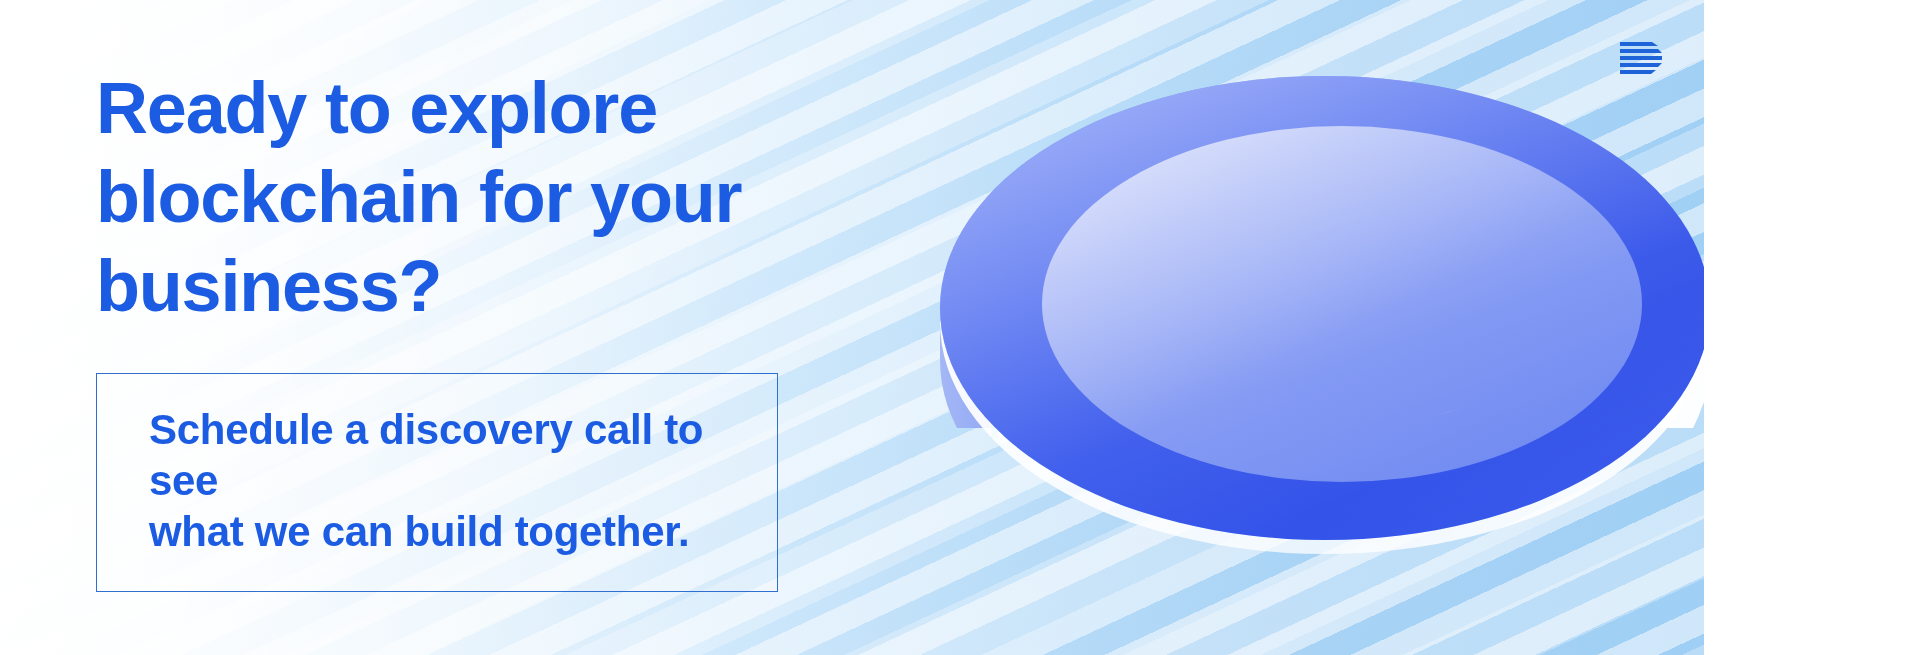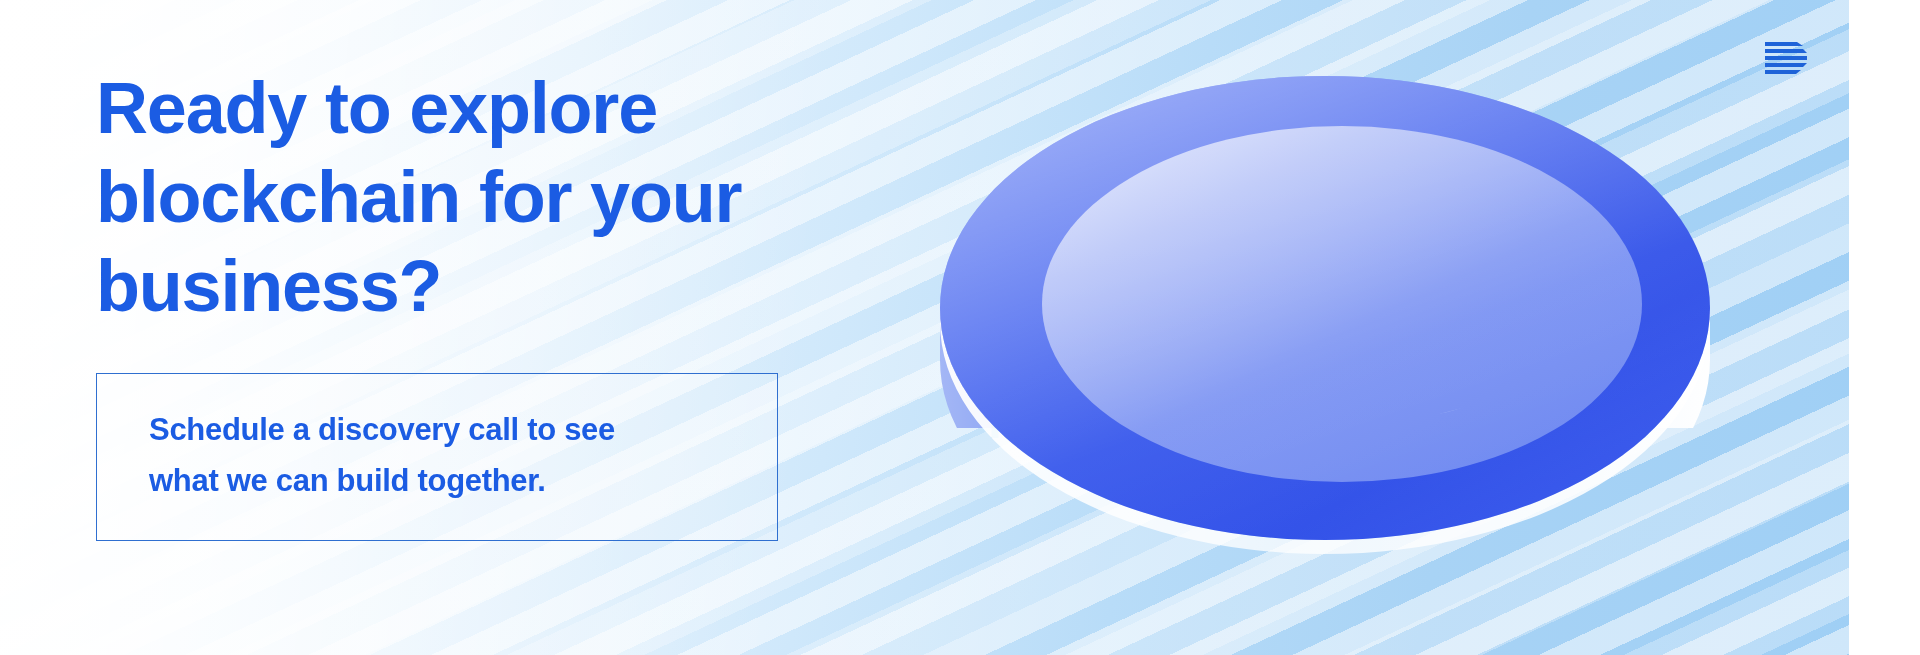--- a/index.html
+++ b/index.html
@@ -5,21 +5,21 @@
   * { margin:0; padding:0; box-sizing:border-box; }
   html, body {
     width:1920px; height:655px;
     font-family:"Liberation Sans", sans-serif;
     overflow:hidden;
     background:#ffffff;
   }
 
   #banner {
     position:relative;
-    width:1849px;
+    width:1704px;
     height:655px;
     overflow:hidden;
     background:
       linear-gradient(100deg,
         #ffffff 0%,
         #f4fafe 14%,
         #e4f2fd 30%,
         #cfe8fb 46%,
         #b8dcf8 62%,
         #a8d3f5 78%,
@@ -71,21 +71,21 @@
     color:#1b5ce3;
   }
   .cta-box {
     margin-top:42px;
     width:682px;
     border:1.6px solid #2f6fd0;
     background:rgba(255,255,255,0.16);
     padding:30px 52px 34px 52px;
   }
   .cta-text {
-    font-size:31px;
+    font-size:42px;
     line-height:51px;
     font-weight:700;
     letter-spacing:-0.3px;
     color:#1b5ce3;
     white-space:pre-line;
   }
 
   
   .logo {
     position:absolute;

